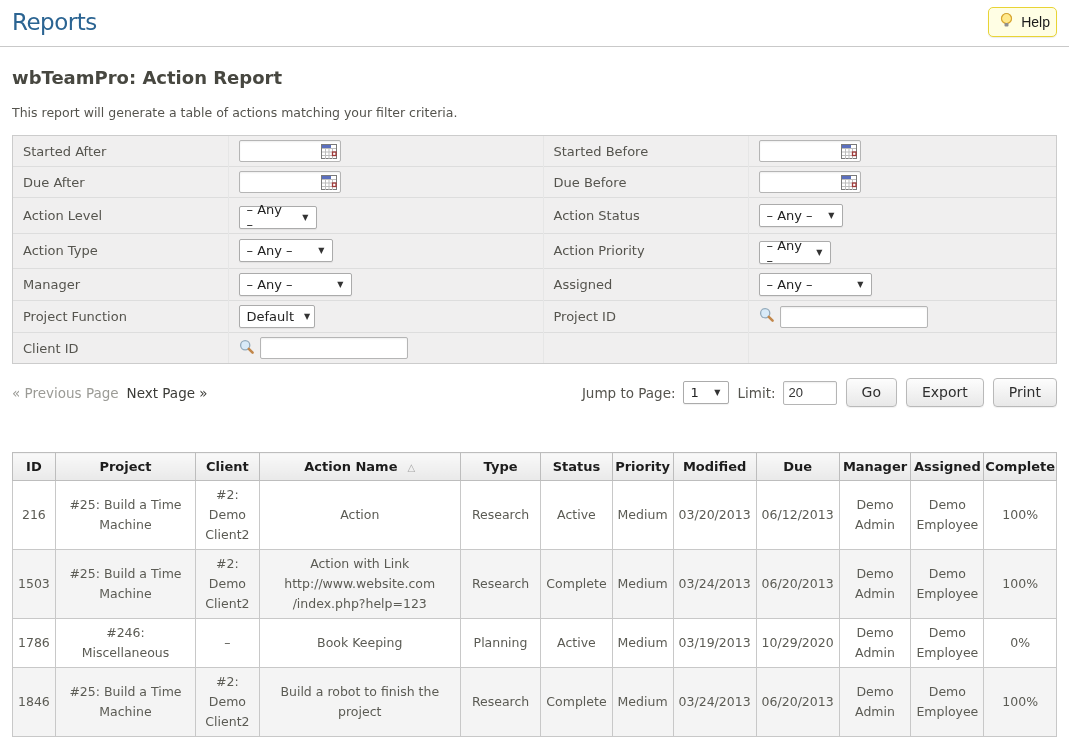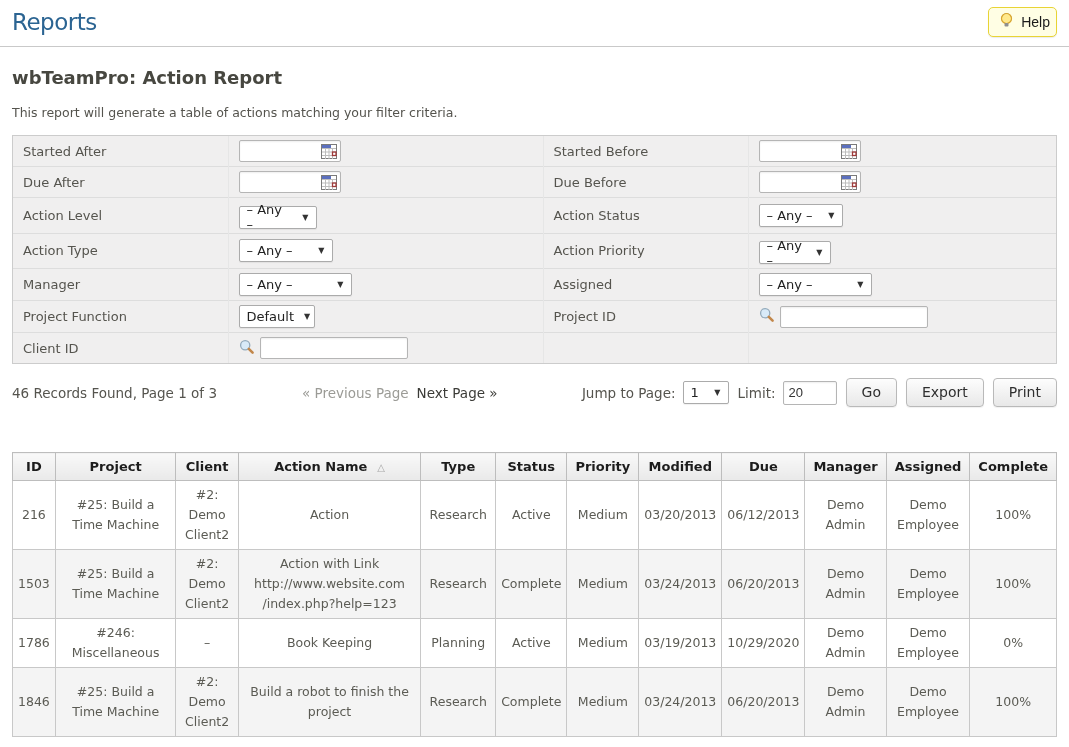--- a/index.html
+++ b/index.html
@@ -76,21 +76,21 @@
     box-shadow:0 1px 1px rgba(0,0,0,0.06); cursor:pointer;
     font-family:inherit;
   }
   
   table.data {
     width:1045px; margin:44px 12px 0 12px; border-collapse:collapse;
   }
   .data th {
     background:linear-gradient(#f9f9f9,#e9e9e9);
     border:1px solid #bdbdbd; font-size:13px; font-weight:bold; color:#1c1c1c;
-    padding:6px 8px; text-align:center;
+    padding:6px 1px; text-align:center;
   }
   .data td {
     border:1px solid #c8c8c8; background:#ffffff;
     font-size:12.5px; color:#5b5b54; text-align:center;
     padding:4px 5px; line-height:20px; height:49px; vertical-align:middle;
   }
   .data tr.alt td { background:#f4f4f4; }
   .data td.action-name { white-space:pre-line; }
   .sort { font-size:10px; color:#a9a9a9; margin-left:10px; font-weight:normal; }
 </style>
@@ -252,21 +252,20 @@
       </span>
     </td>
     <td class="lbl2"></td>
     <td class="fld"></td>
   </tr>
 </tbody>
     </table>
 </div>
 
 <div class="pagebar">
-  <div class="records">46 Records Found, Page 1 of 3</div>
   <div class="pagelinks">
     <span class="link-disabled">« Previous Page</span>
     <span class="link-active">Next Page »</span>
   </div>
   <div class="pagecontrols">
     <span class="lab">Jump to Page:</span>
     <span class="sel" style="width:46px">
         <span>1</span>
         <span class="arr">▼</span>
       </span>

